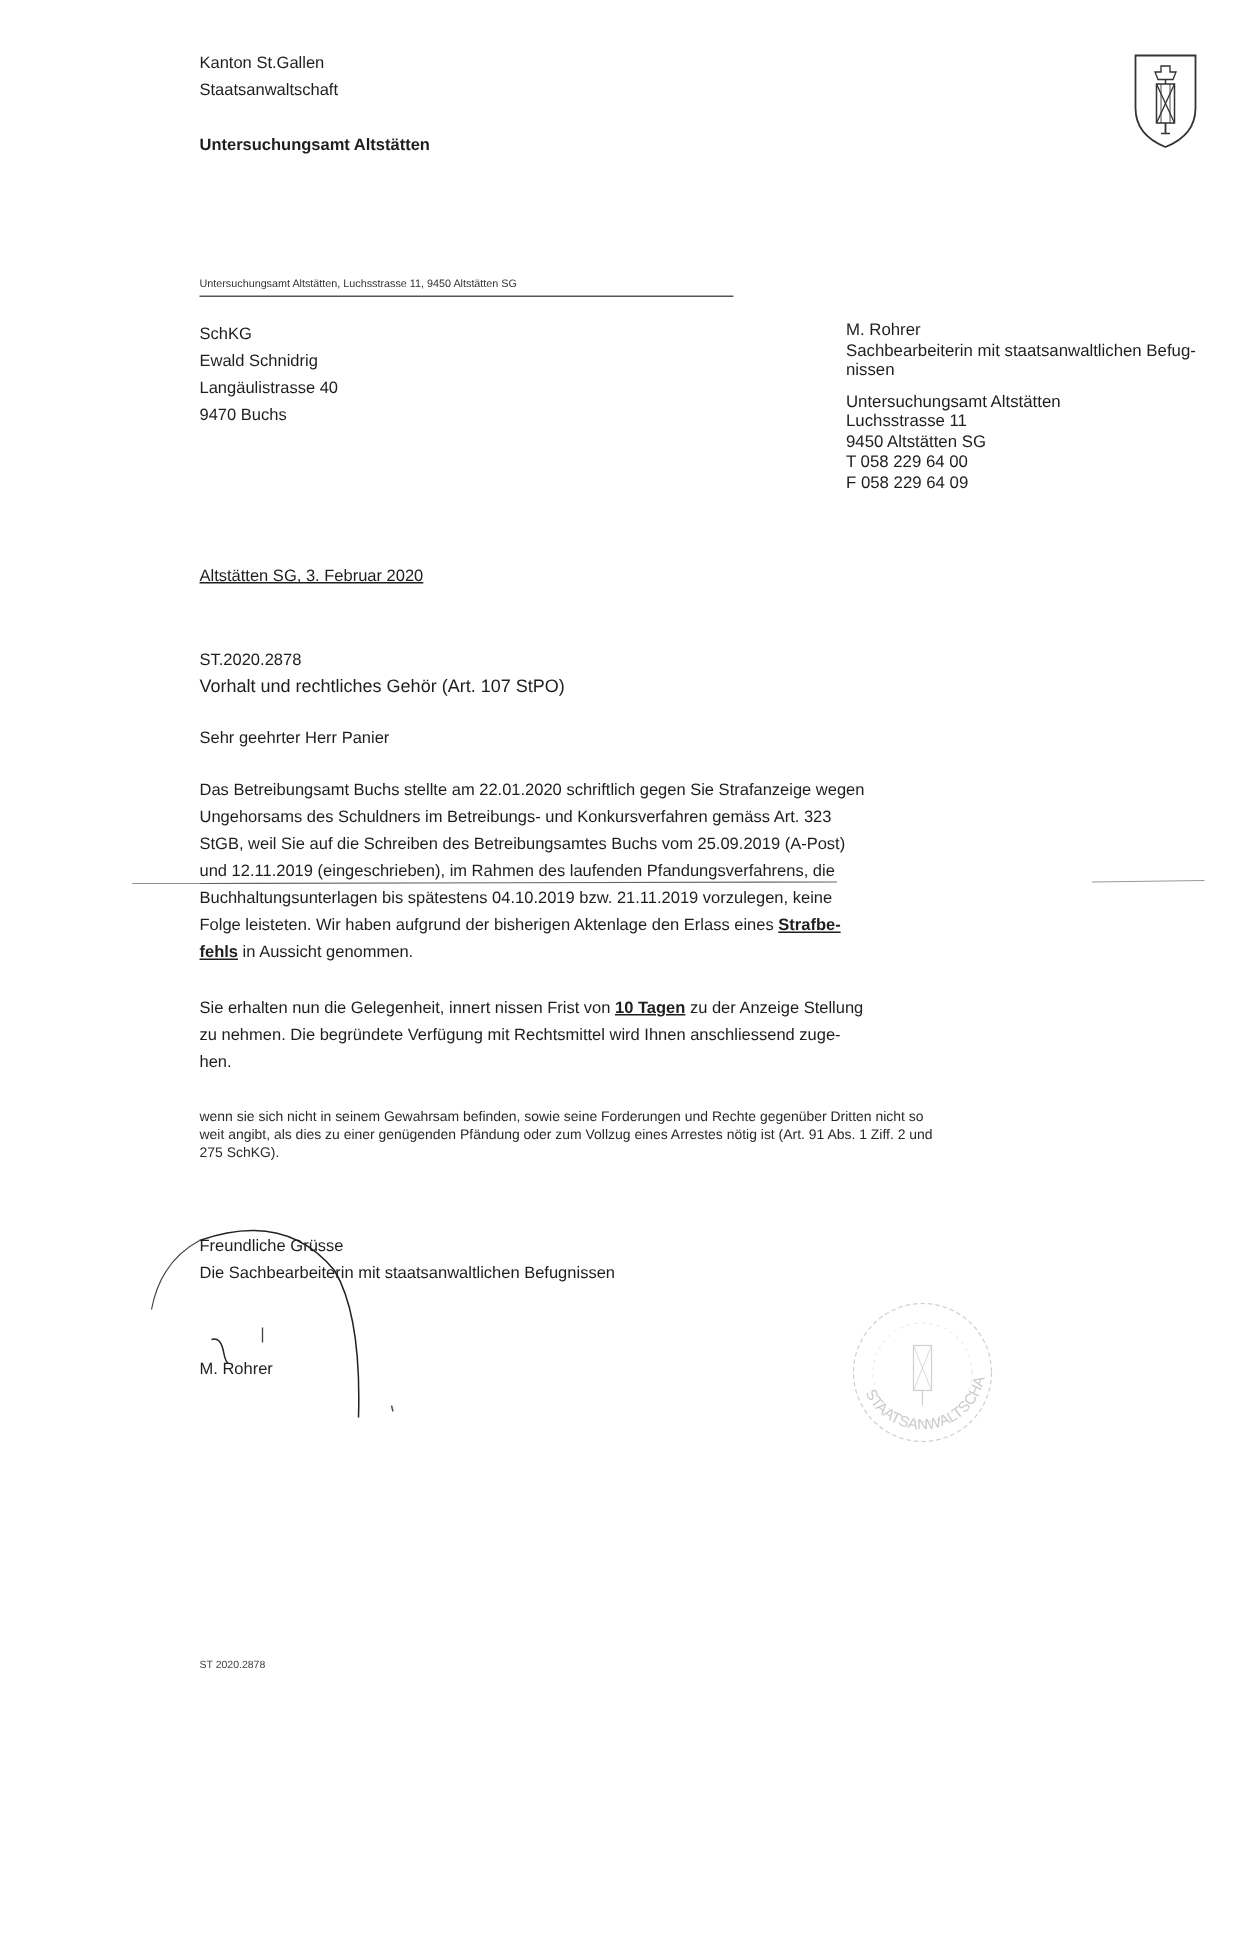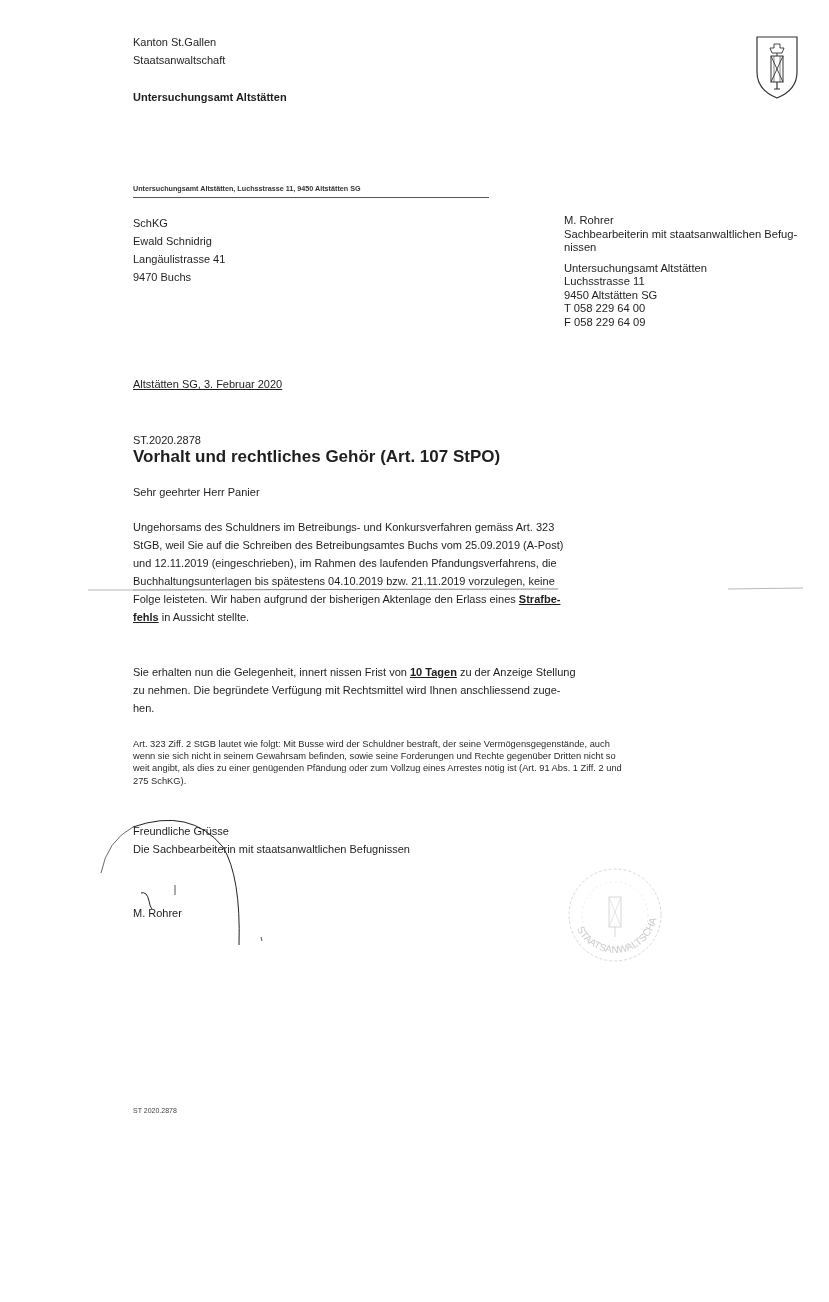--- a/index.html
+++ b/index.html
@@ -11,29 +11,29 @@
   .t9  { font-size: 9.3px; line-height: 12.2px; }
   .t7  { font-size: 7px; }
   .bold { font-weight: bold; text-decoration: underline; }
   .line { display: block; white-space: nowrap; }
 
   #org { left: 133px; top: 33px; }
   #org .dept { margin-top: 19px; font-weight: bold; }
 
   #crest { left: 754px; top: 34px; width: 46px; height: 66px; }
 
-  #return-addr { left: 133px; top: 184px; width: 356px; border-bottom: 1px solid #555; padding-bottom: 4px; font-size: 7.2px; color: #333; font-weight: bold; }
+  #return-addr { left: 133px; top: 184px; width: 356px; border-bottom: 1px solid #555; padding-bottom: 4px; font-size: 7.2px; color: #333; }
 
   #recipient { left: 133px; top: 214px; }
   #sender { left: 564px; top: 214px; width: 250px; }
   #sender .gap { height: 7px; }
 
   #dateline { left: 133px; top: 375px; text-decoration: underline; }
   #ref { left: 133px; top: 431px; }
-  #subject { left: 133px; top: 448px; font-size: 17px; font-weight: bold; line-height: 18px; }
+  #subject { left: 133px; top: 448px; font-size: 12px; font-weight: normal; line-height: 18px; }
   #salutation { left: 133px; top: 483px; }
 
   #para1 { left: 133px; top: 518px; width: 600px; }
   #para2 { left: 133px; top: 663px; width: 600px; }
   #footnote { left: 133px; top: 738px; width: 600px; color: #2a2a2a; }
 
   #closing { left: 133px; top: 822px; }
   #closing .gap { height: 46px; }
 
   #sig-stroke { left: 95px; top: 815px; width: 200px; height: 150px; }
@@ -64,21 +64,21 @@
     <line x1="23" y1="48" x2="23" y2="55" stroke="#333" stroke-width="1.2"></line>
     <line x1="20" y1="55" x2="26" y2="55" stroke="#333" stroke-width="1"></line>
   </svg>
 </div>
 
 <div id="return-addr" class="abs">Untersuchungsamt Altstätten, Luchsstrasse 11, 9450 Altstätten SG</div>
 
 <div id="recipient" class="abs t14">
   <span class="line">SchKG</span>
   <span class="line">Ewald Schnidrig</span>
-  <span class="line">Langäulistrasse 41</span>
+  <span class="line">Langäulistrasse 40</span>
   <span class="line">9470 Buchs</span>
 </div>
 
 <div id="sender" class="abs t11">
   <span class="line">M. Rohrer</span>
   <span class="line">Sachbearbeiterin mit staatsanwaltlichen Befug-</span>
   <span class="line">nissen</span>
   <div class="gap"></div>
   <span class="line">Untersuchungsamt Altstätten</span>
   <span class="line">Luchsstrasse 11</span>
@@ -96,36 +96,36 @@
 
 <div id="scan-line" class="abs">
   <svg width="730" height="6" viewBox="0 0 730 6">
     <line x1="0" y1="3" x2="45" y2="3" stroke="#888" stroke-width="0.6"></line>
     <line x1="45" y1="3" x2="470" y2="2" stroke="#666" stroke-width="0.8"></line>
     <line x1="640" y1="2" x2="715" y2="1" stroke="#999" stroke-width="0.7"></line>
   </svg>
 </div>
 
 <div id="para1" class="abs t14">
+  <span class="line">Das Betreibungsamt Buchs stellte am 22.01.2020 schriftlich gegen Sie Strafanzeige wegen</span>
   <span class="line">Ungehorsams des Schuldners im Betreibungs- und Konkursverfahren gemäss Art. 323</span>
   <span class="line">StGB, weil Sie auf die Schreiben des Betreibungsamtes Buchs vom 25.09.2019 (A-Post)</span>
   <span class="line">und 12.11.2019 (eingeschrieben), im Rahmen des laufenden Pfandungsverfahrens, die</span>
   <span class="line">Buchhaltungsunterlagen bis spätestens 04.10.2019 bzw. 21.11.2019 vorzulegen, keine</span>
   <span class="line"><span>Folge leisteten. Wir haben aufgrund der bisherigen Aktenlage den Erlass eines </span><span class="bold">Strafbe-</span></span>
-  <span class="line"><span class="bold">fehls</span><span> in Aussicht stellte.</span></span>
+  <span class="line"><span class="bold">fehls</span><span> in Aussicht genommen.</span></span>
 </div>
 
 <div id="para2" class="abs t14">
   <span class="line"><span>Sie erhalten nun die Gelegenheit, innert nissen Frist von </span><span class="bold">10 Tagen</span><span> zu der Anzeige Stellung</span></span>
   <span class="line">zu nehmen. Die begründete Verfügung mit Rechtsmittel wird Ihnen anschliessend zuge-</span>
   <span class="line">hen.</span>
 </div>
 
 <div id="footnote" class="abs t9">
-  <span class="line">Art. 323 Ziff. 2 StGB lautet wie folgt: Mit Busse wird der Schuldner bestraft, der seine Vermögensgegenstände, auch</span>
   <span class="line">wenn sie sich nicht in seinem Gewahrsam befinden, sowie seine Forderungen und Rechte gegenüber Dritten nicht so</span>
   <span class="line">weit angibt, als dies zu einer genügenden Pfändung oder zum Vollzug eines Arrestes nötig ist (Art. 91 Abs. 1 Ziff. 2 und</span>
   <span class="line">275 SchKG).</span>
 </div>
 
 <div id="sig-stroke" class="abs">
   <svg width="200" height="150" viewBox="0 0 200 150">
     <path d="M38 12 Q95 -8 128 32 Q146 62 144 130" fill="none" stroke="#222" stroke-width="1"></path>
     <path d="M38 12 Q12 26 6 58" fill="none" stroke="#444" stroke-width="0.8"></path>
     <path d="M46 78 Q52 76 54 86 Q55 92 57 94" fill="none" stroke="#222" stroke-width="1"></path>

